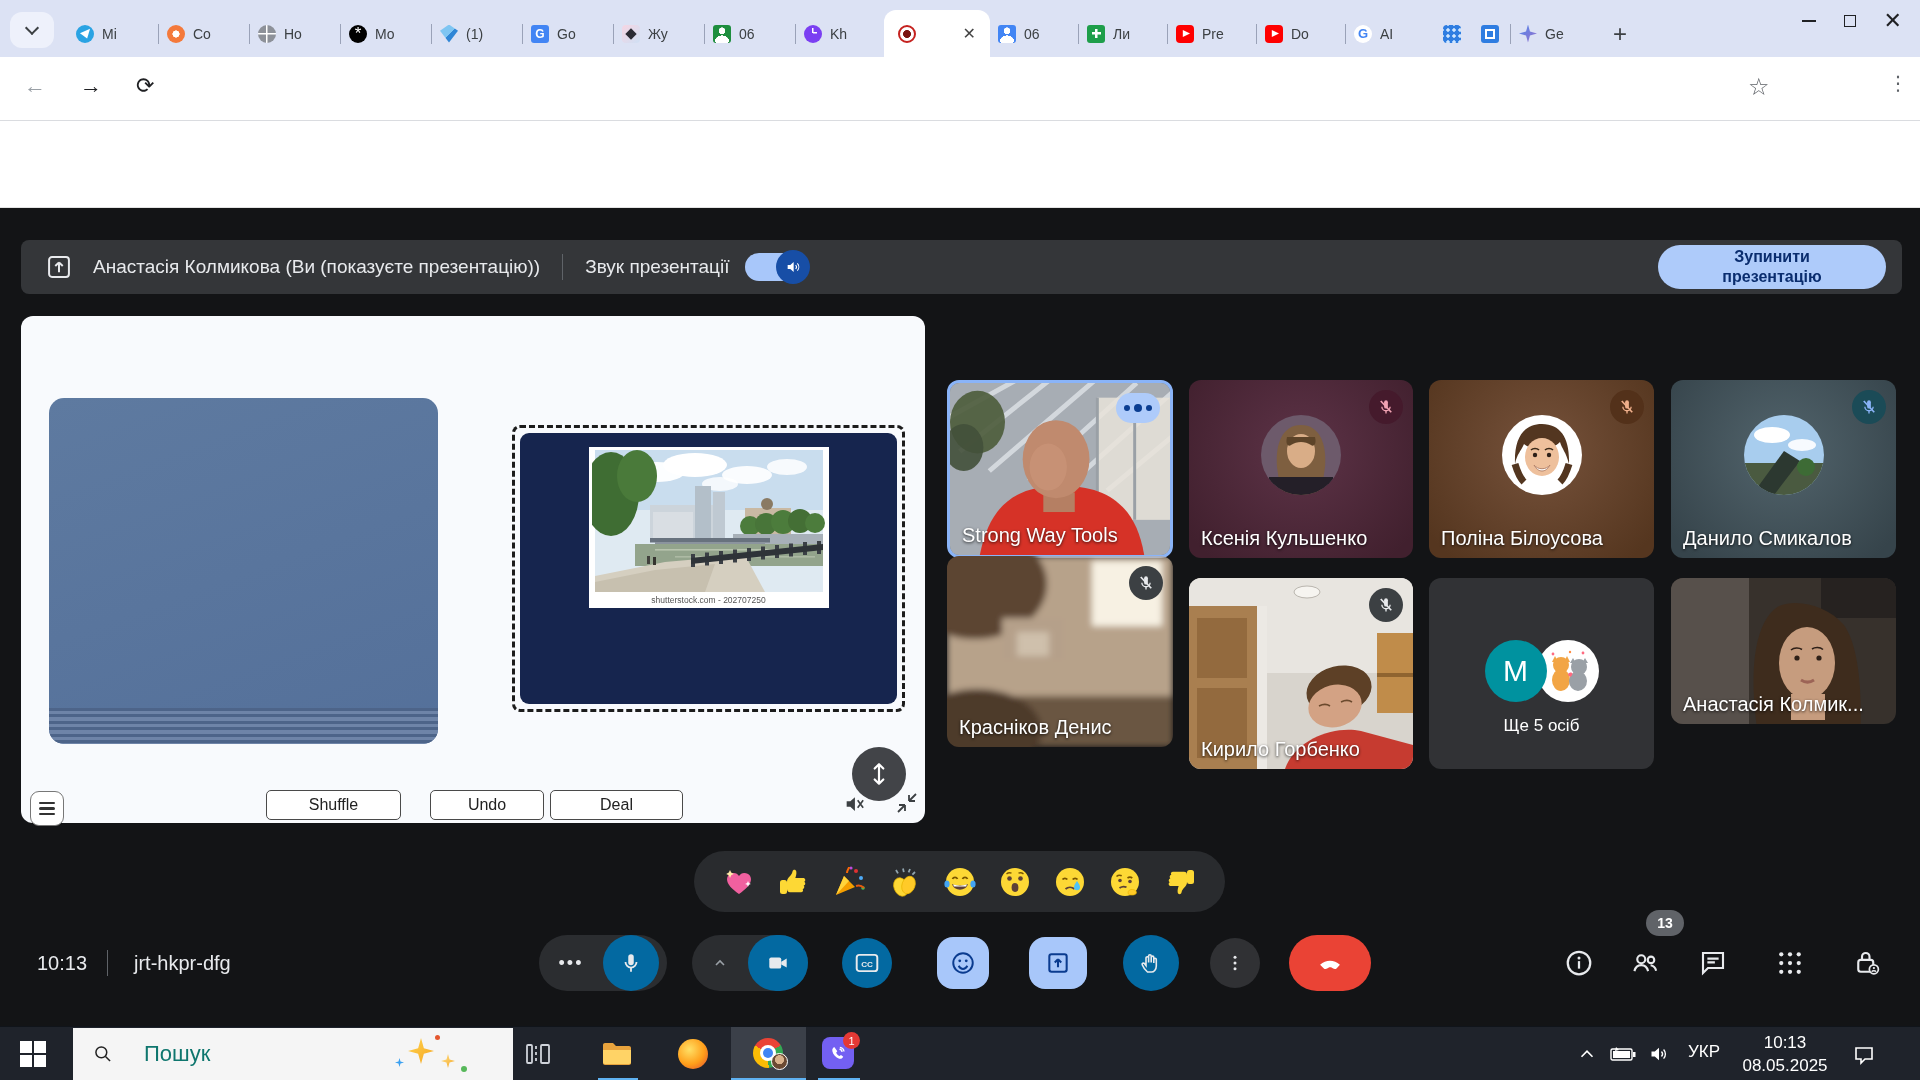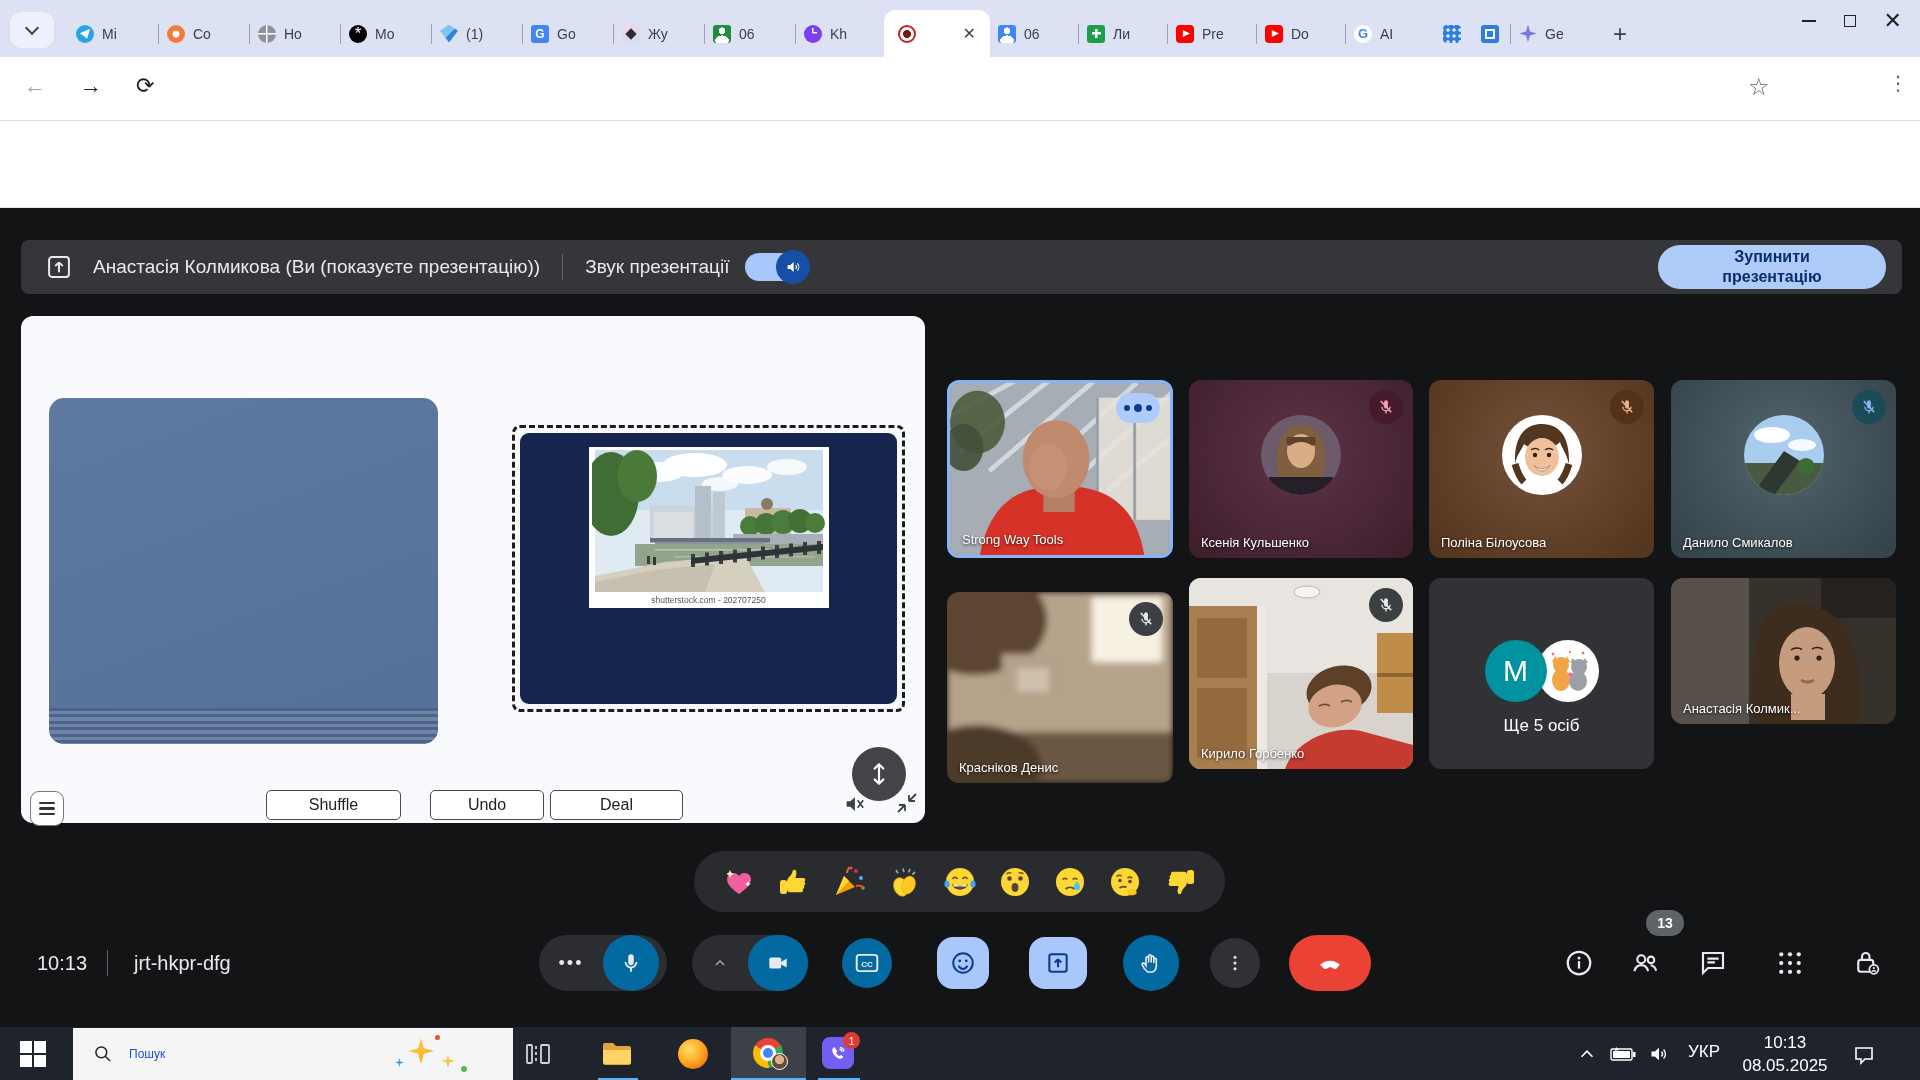--- a/index.html
+++ b/index.html
@@ -68,39 +68,39 @@
 .cardin{width:100%;height:100%;background:#16254e;border-radius:9px;overflow:hidden;text-align:center}
 .photo{width:240px;margin:14px auto 0;background:#fff;padding:3px 3px 0}
 .photocap{height:16px;font-size:8.5px;color:#555;display:flex;align-items:center;justify-content:center}
 .qtext{color:#fff;font-size:33px;line-height:40px;margin-top:4px;font-weight:500}
 .wbtn{position:absolute;top:474px;height:30px;background:#fff;border:1.5px solid #4a4a4a;border-radius:5px;display:flex;align-items:center;justify-content:center;font-size:16px;color:#222}
 .hamb{position:absolute;left:9px;top:475px;width:34px;height:35px;background:#fff;border:1.5px solid #777;border-radius:9px;display:flex;flex-direction:column;justify-content:center;gap:3px;align-items:center}
 .hamb i{width:16px;height:2.5px;background:#333;border-radius:2px}
 .floatbtn{position:absolute;left:831px;top:431px;width:54px;height:54px;border-radius:50%;background:rgba(50,52,56,.92);display:flex;align-items:center;justify-content:center}
 
 .tile{position:absolute;border-radius:12px;overflow:hidden}
-.tname{position:absolute;left:12px;bottom:8px;font-size:13px;color:#fff;text-shadow:0 1px 3px rgba(0,0,0,.8);white-space:nowrap}
+.tname{position:absolute;left:12px;bottom:8px;font-size:20px;color:#fff;text-shadow:0 1px 3px rgba(0,0,0,.8);white-space:nowrap}
 .micbadge{position:absolute;right:10px;top:10px;width:34px;height:34px;border-radius:50%;display:flex;align-items:center;justify-content:center}
 .audiopill{position:absolute;right:10px;top:10px;width:44px;height:30px;border-radius:15px;background:#aecbfa;display:flex;align-items:center;justify-content:center;gap:4px}
 .audiopill i{width:6px;height:6px;border-radius:50%;background:#0b3e92}
 .audiopill i:nth-child(2){width:8px;height:8px}
 .avwrap{position:absolute;left:50%;top:42%;transform:translate(-50%,-50%)}
 
 .reactbar{left:694px;top:643px;width:531px;height:61px;background:#292b2e;border-radius:31px;display:flex;align-items:center;justify-content:space-between;padding:0 27px}
 
 .ctrl{position:absolute;display:flex;align-items:center;justify-content:center}
 .cgrey{background:#0369a1;border-radius:50%}
 .cblue{background:#a8c7fa;border-radius:16px}
 .timecode{font-size:20px;color:#e8eaed}
 .badge13{position:absolute;left:1646px;top:702px;width:38px;height:26px;border-radius:13px;background:#606368;color:#fff;font-size:14px;display:flex;align-items:center;justify-content:center;font-weight:bold}
 
 .taskbar{left:0;top:1026px;width:1920px;height:54px;background:#1f232b;border-top:1px solid #10141a}
 .winlogo{left:20px;top:14px;width:12px;height:12px;background:#fff;box-shadow:14px 0 #fff,0 14px #fff,14px 14px #fff}
 .tsearch{left:73px;top:1px;width:440px;height:52px;background:#f5f5f5;display:flex;align-items:center}
-.tsearch .stext{font-size:12px;color:#1d4ed8;margin-left:16px}
+.tsearch .stext{font-size:22px;color:#0f766e;margin-left:31px}
 .star4{clip-path:polygon(50% 0,61% 39%,100% 50%,61% 61%,50% 100%,39% 61%,0 50%,39% 39%)}
 .appic{position:absolute;top:10px}
 .underline{position:absolute;top:51px;height:3px;background:#5fb2f2}
 .trayic{position:absolute;top:16px;color:#fff}
 .traytext{color:#fff;font-size:17px}
 .clockblk{position:absolute;left:1730px;top:4px;width:110px;text-align:center;color:#fff;font-size:17px;line-height:23px}
 .vbadge{position:absolute;right:-6px;top:-5px;width:17px;height:17px;border-radius:50%;background:#e53935;color:#fff;font-size:11px;display:flex;align-items:center;justify-content:center}
 svg{display:block}
 </style>
 </head>
@@ -441,21 +441,21 @@
         <svg width="18" height="18" viewBox="0 0 24 24">
             <rect x="9.5" y="3" width="5" height="11" rx="2.5" fill="currentColor"></rect>
             <path d="M6.5 11.5a5.5 5.5 0 0 0 11 0" fill="none" stroke="currentColor" stroke-width="1.8"></path>
             <path d="M12 17v3.5" stroke="currentColor" stroke-width="1.8"></path>
             <path d="M5 4l14 15" stroke="currentColor" stroke-width="2.2"></path>
           </svg>
       </div>
       <div class="tname">Данило Смикалов</div>
     </div>
 
-    <div class="tile" style="left:947px;top:384px;width:226px;height:191px">
+    <div class="tile" style="left:947px;top:348px;width:226px;height:191px">
       <svg width="226" height="191" viewBox="0 0 226 191" preserveAspectRatio="none">
         <defs>
             <filter id="b1">
               <feGaussianBlur stdDeviation="3"></feGaussianBlur>
             </filter>
           </defs>
         <g filter="url(#b1)">
             <rect width="226" height="191" fill="#b7a28a"></rect>
         <rect x="145" y="5" width="70" height="65" fill="#f7f1e3"></rect>
         <ellipse cx="28" cy="28" rx="72" ry="55" fill="#5c4432"></ellipse>

